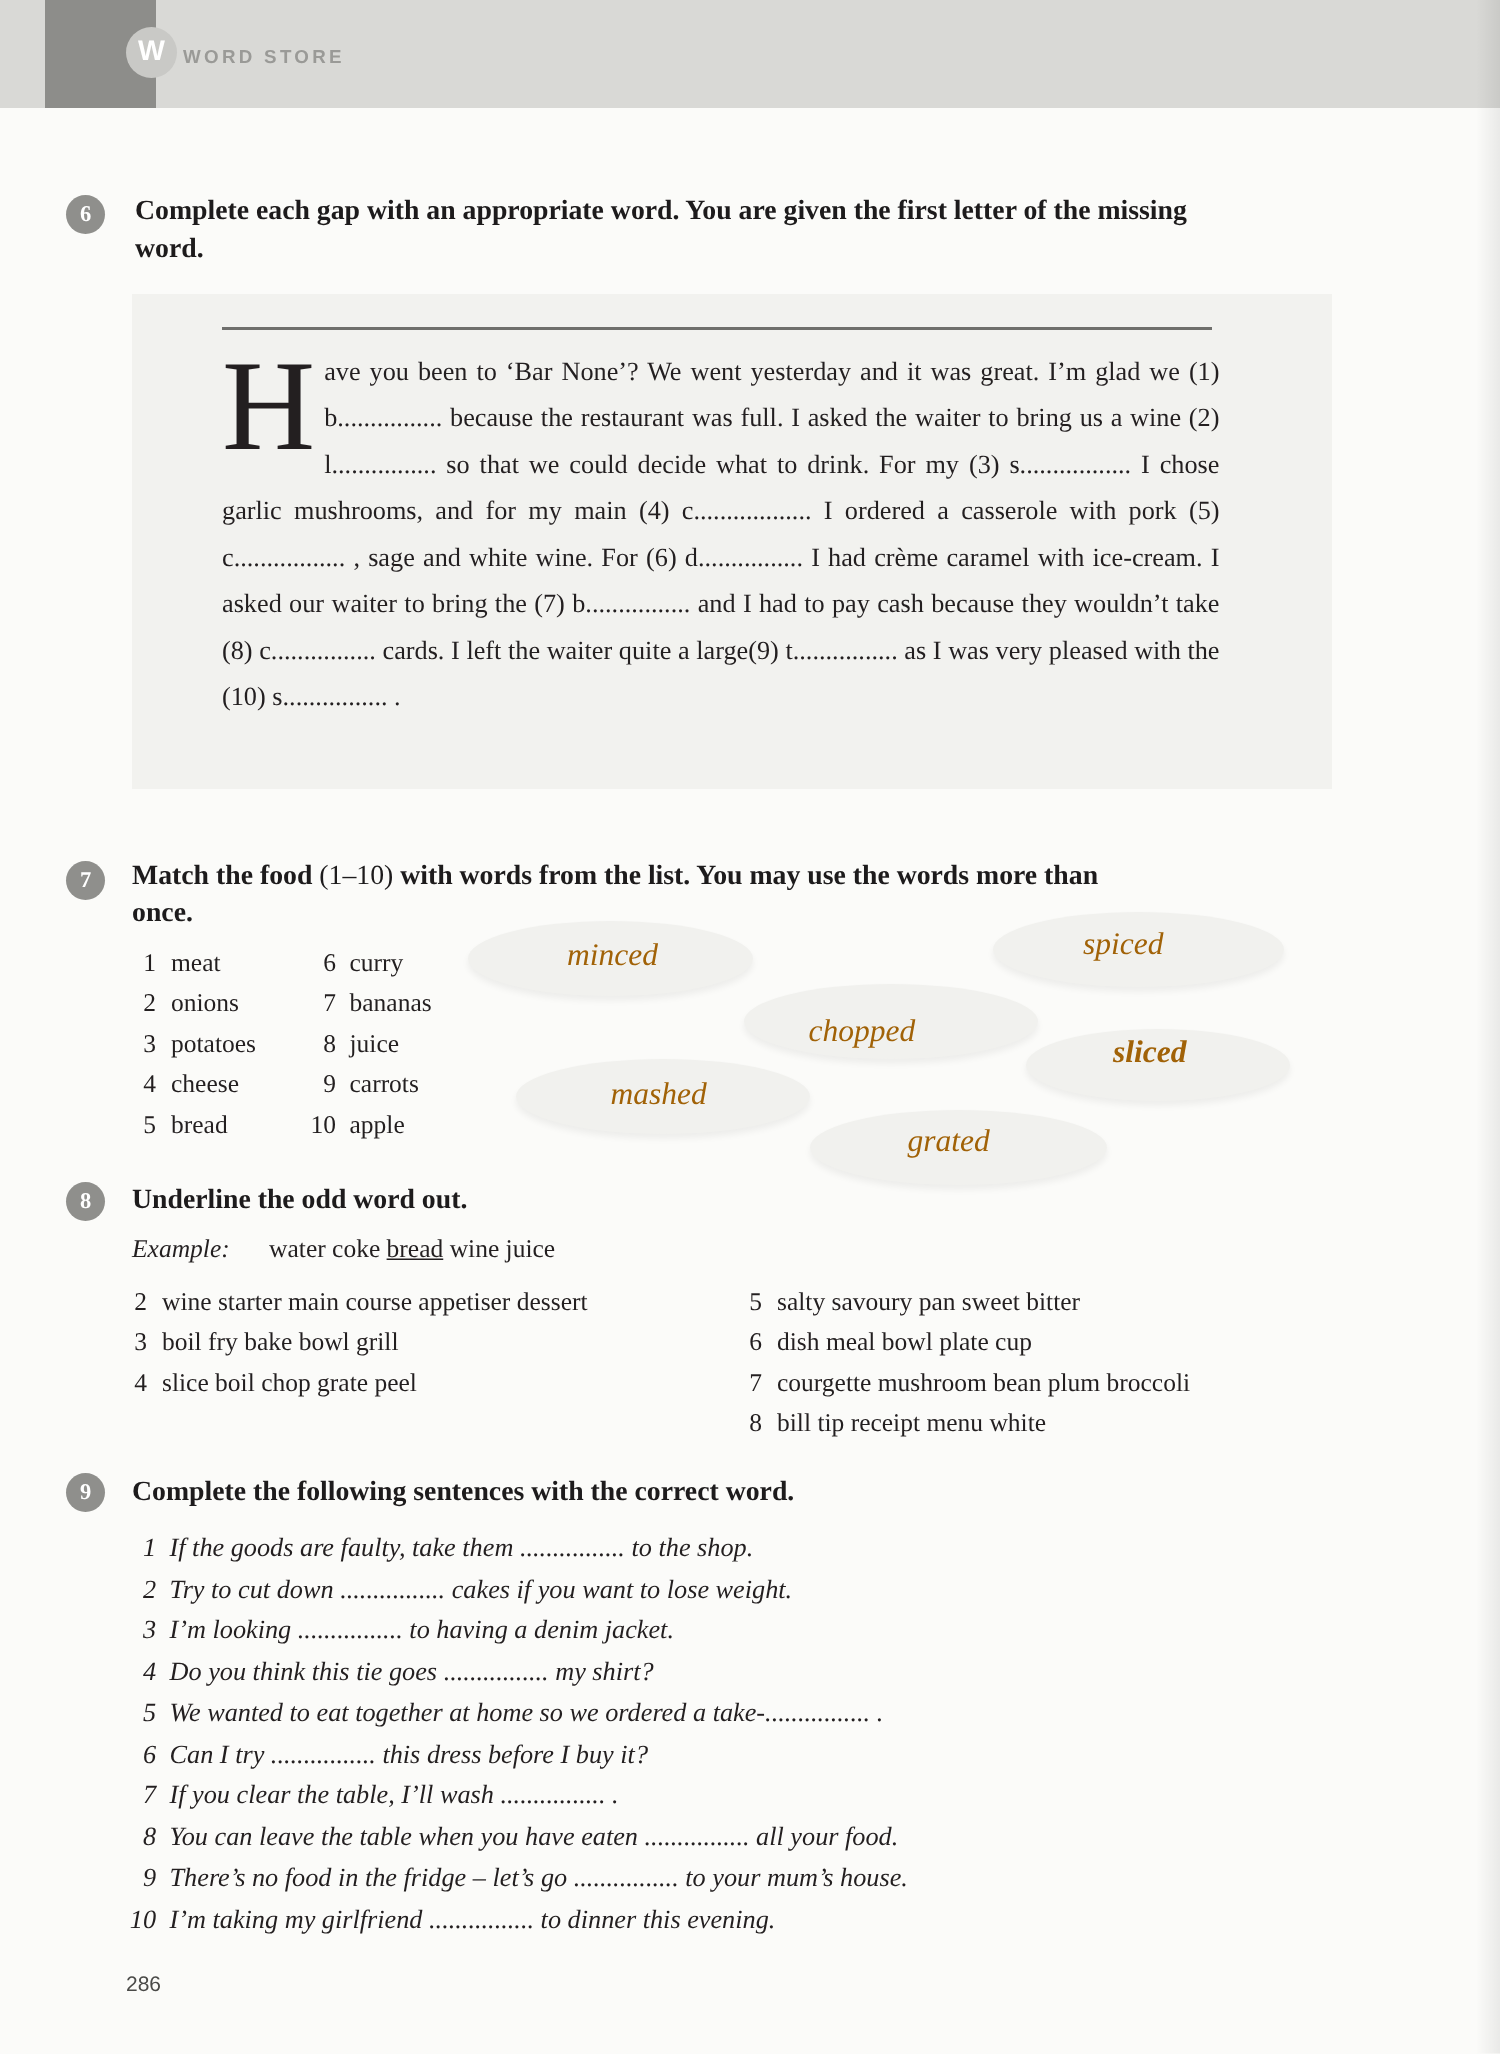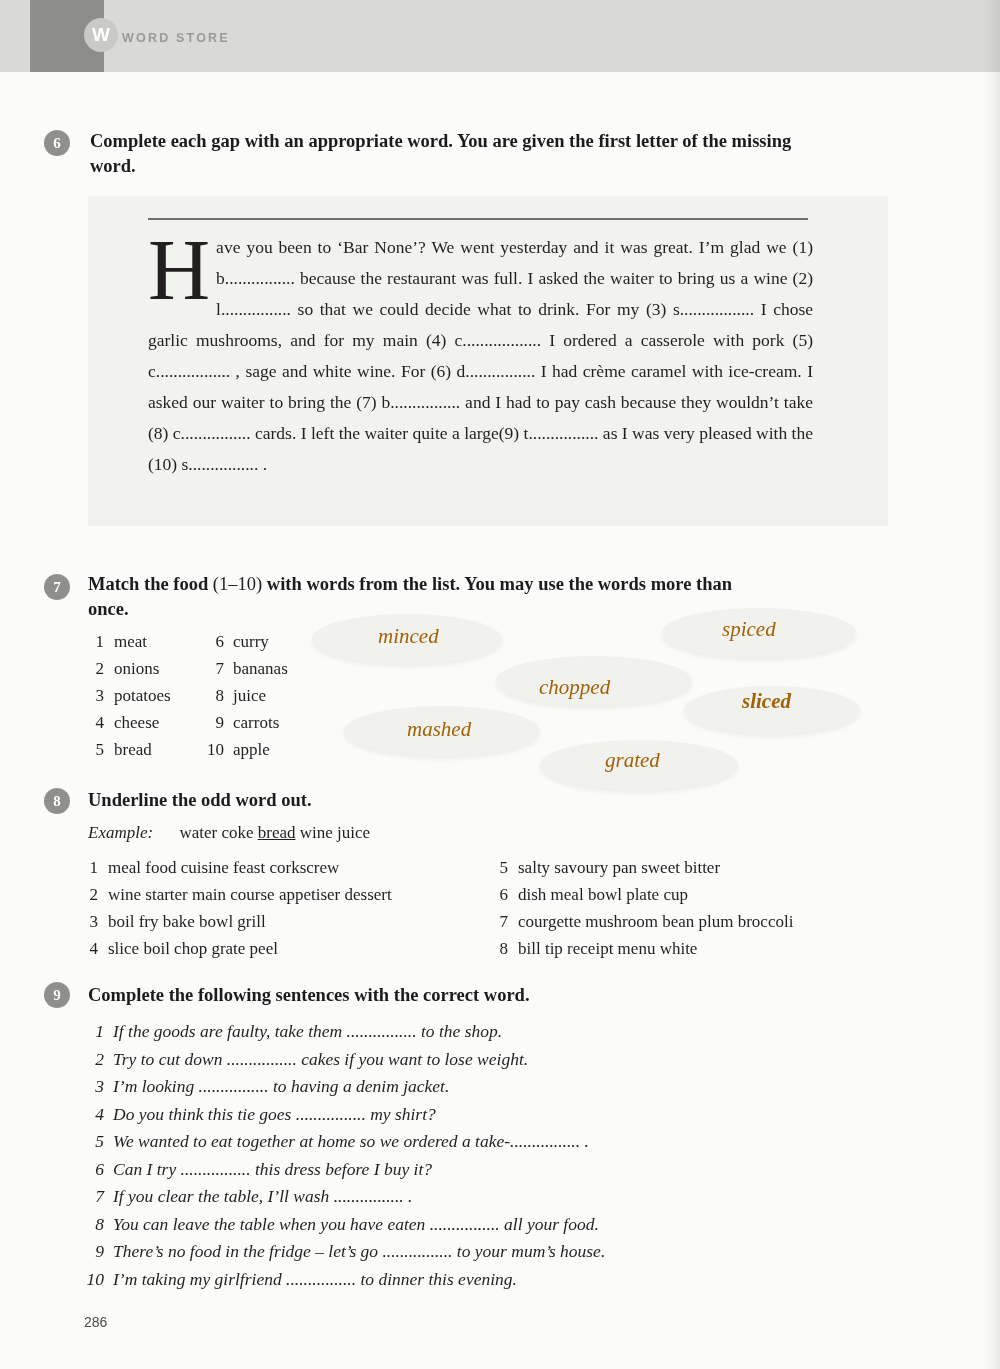--- a/index.html
+++ b/index.html
@@ -230,21 +230,20 @@
 
 <div class="ex-num" style="left:44px; top:788px;">8</div>
 <div class="ex-head" style="left:88px; top:788px; width:500px;">Underline the odd word out.</div>
 
 <div class="ex8-example" style="left:88px; top:823px;">
   <span class="it">Example:</span>
   <span style="display:inline-block; width:22px;"></span><span>water coke </span><u>bread</u><span> wine juice</span>
 </div>
 
 <div class="ex8-col" style="left:82px; top:854px;">
-  <div><span class="n">1</span><span>meal food cuisine feast corkscrew</span></div>
   <div><span class="n">2</span><span>wine starter main course appetiser dessert</span></div>
   <div><span class="n">3</span><span>boil fry bake bowl grill</span></div>
   <div><span class="n">4</span><span>slice boil chop grate peel</span></div>
 </div>
 
 <div class="ex8-col" style="left:492px; top:854px;">
   <div><span class="n">5</span><span>salty savoury pan sweet bitter</span></div>
   <div><span class="n">6</span><span>dish meal bowl plate cup</span></div>
   <div><span class="n">7</span><span>courgette mushroom bean plum broccoli</span></div>
   <div><span class="n">8</span><span>bill tip receipt menu white</span></div>

